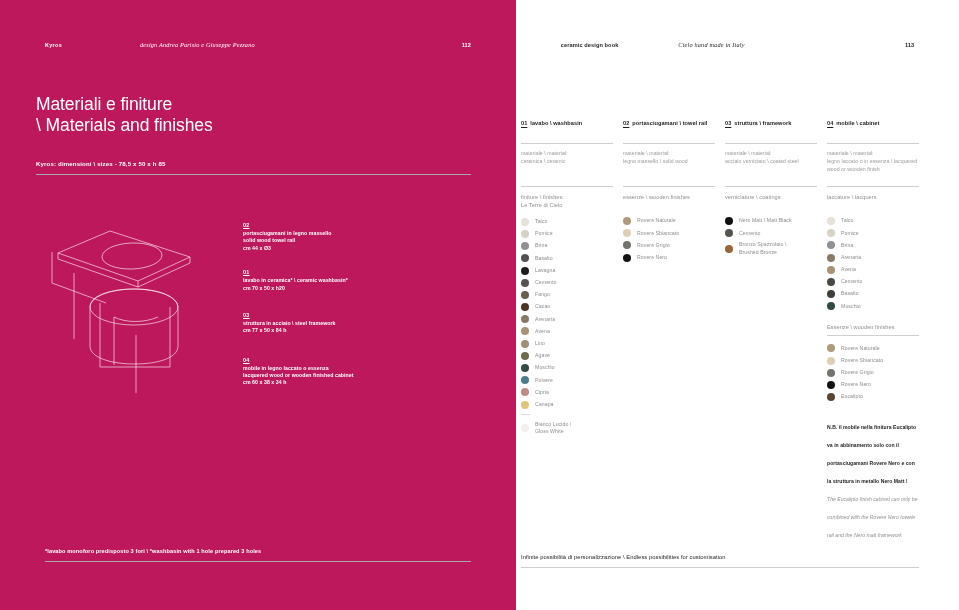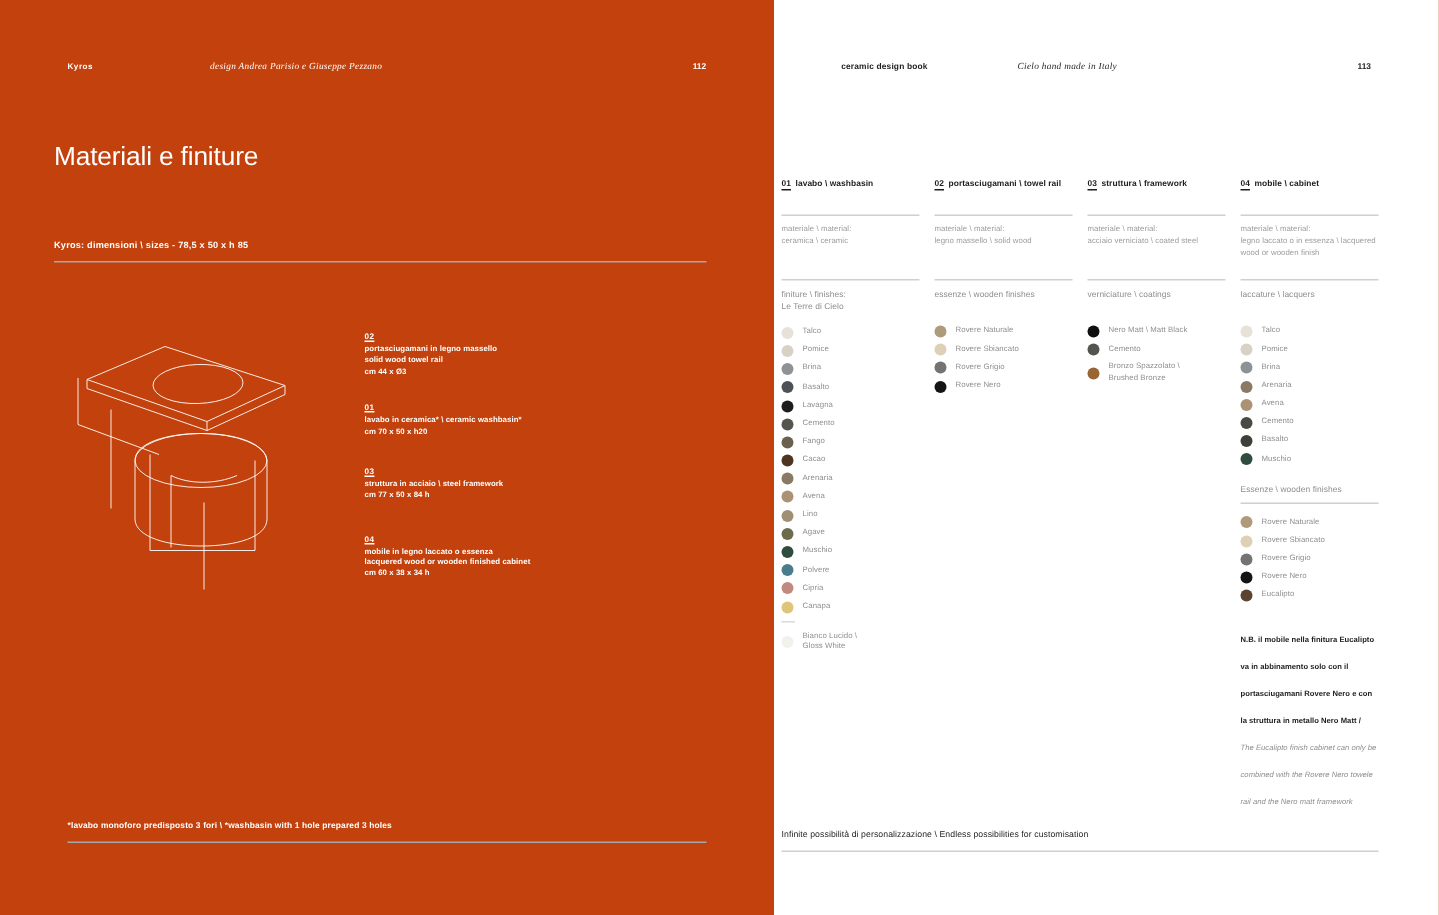--- a/index.html
+++ b/index.html
@@ -8,21 +8,21 @@
     font-family:"Liberation Sans", sans-serif;
     background:#ffffff;
     overflow:hidden;
   }
   .spread{position:relative;width:959px;height:610px;display:flex;}
 
   
   .page-left{
     position:relative;
     width:554px;height:610px;
-    background:#c2410c;
+    background:#be185d;
     color:#ffffff;
     box-sizing:border-box;
   }
   .page-right{
     position:relative;
     width:476px;height:610px;
     background:#ffffff;
     color:#2b2b2b;
     box-sizing:border-box;
   }
@@ -111,20 +111,21 @@
   <div class="page-left">
 
     <div class="runhead">
       <span class="brand">Kyros</span>
       <span class="credit">design Andrea Parisio e Giuseppe Pezzano</span>
       <span class="folio">112</span>
     </div>
 
     <h1 class="title">
       <span>Materiali e finiture</span><br>
+      <span>\ Materials and finishes</span>
     </h1>
 
     <div class="sizes-wrap">
       <div class="sizes">Kyros: dimensioni \ sizes - 78,5 x 50 x h 85</div>
       <div class="sizes-rule"></div>
     </div>
 
     <div class="drawing">
       <svg width="210" height="180" viewBox="0 0 210 180" fill="none" stroke="#ffffff" stroke-width="0.6" stroke-linejoin="round">
 

